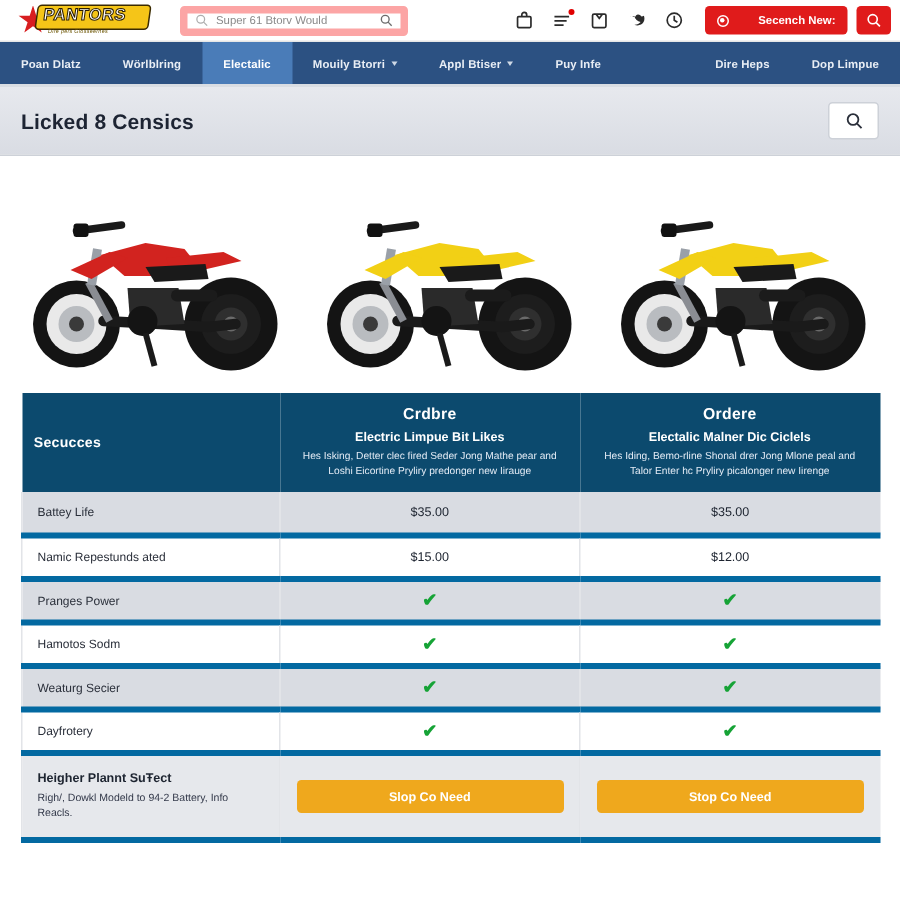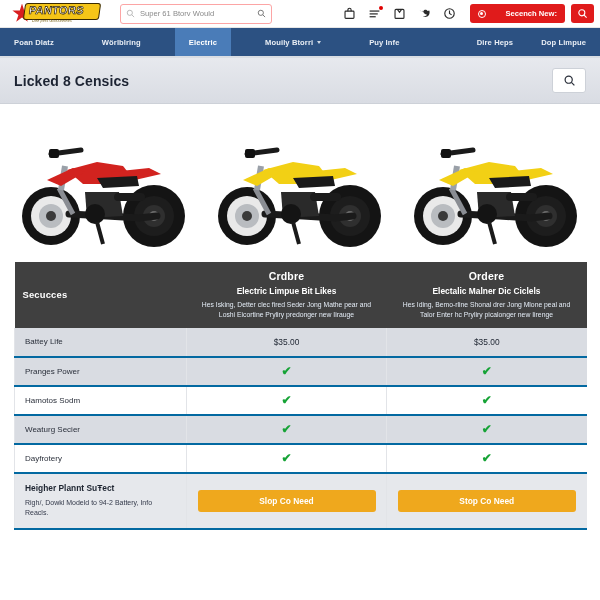--- a/index.html
+++ b/index.html
@@ -51,21 +51,21 @@
   }
   .logo-tag {
     position:absolute; left: 22px; top: 17px; z-index: 3;
     font-size: 3.6px; color:#6b5400; letter-spacing:.2px;
     font-style: italic; white-space: nowrap;
   }
 
   .search-wrap {
     margin-left: 18px;
     width: 152px; height: 20px;
-    border: 1px solid #fca5a5; border-radius: 3px;
+    border: 5px solid #fca5a5; border-radius: 3px;
     background: #fff;
     display: flex; align-items: center;
     padding: 0 5px;
     flex: 0 0 auto;
   }
   .search-wrap .mag { width: 9px; height: 9px; flex:0 0 auto; opacity:.55; }
   .search-wrap input {
     border: none; outline: none; flex: 1;
     font-size: 7.6px; color: #3c3c3c;
     font-family: "Liberation Sans", sans-serif;
@@ -102,21 +102,20 @@
     border: none; border-radius: 3px; cursor: pointer;
     display: flex; align-items: center; justify-content: center;
   }
 
   
   .nav {
     height: 30px; background: #2c5182;
     display: flex; align-items: stretch;
     font-size: 7.6px; color: #e9eef5;
     border-bottom: 2px solid #d9dde3;
-    gap: 20px;
   }
   .nav-item {
     display: flex; align-items: center; gap: 4px;
     padding: 0 14px; cursor: pointer; white-space: nowrap;
     font-weight: 600; letter-spacing: .1px;
   }
   .nav-item.active { background: #4a7cb8; color: #fff; }
   .nav-item .caret {
     width:0; height:0; border-left:2.6px solid transparent;
     border-right:2.6px solid transparent; border-top:3px solid #cfd9e6;
@@ -156,35 +155,35 @@
   table.cmp {
     width: 572px; border-collapse: collapse;
     table-layout: fixed;
     font-family: "Liberation Sans", sans-serif;
   }
   table.cmp col.c1 { width: 172px; }
   table.cmp col.c2 { width: 200px; }
   table.cmp col.c3 { width: 200px; }
 
   thead th {
-    background: #404040; color: #ffffff;
+    background: #0c4a6e; color: #ffffff;
     vertical-align: middle; padding: 8px 8px;
     border: none;
   }
   thead th.feat-col {
     text-align: left; font-size: 9.4px; font-weight: bold; letter-spacing:.2px;
     vertical-align: middle;
   }
   thead th.prod-col { text-align: center; }
   .p-name { font-size: 10.5px; font-weight: bold; margin-bottom: 4px; letter-spacing:.2px;}
   .p-sub  { font-size: 8.4px; font-weight: bold; margin-bottom: 4px; }
   .p-desc { font-size: 6.8px; line-height: 1.45; font-weight: normal; color:#e3ebf5; padding: 0 4px; }
 
   tbody td {
-    border-bottom: 2px solid #0369a1;
+    border-bottom: 4px solid #0369a1;
     border-right: 1px solid #e2e4e8;
     padding: 0 10px; height: 29px;
     font-size: 8px; color: #2a2f3a;
   }
   tbody td:last-child { border-right: none; }
   tbody tr td:first-child { border-left: 1px solid #e2e4e8; }
   tbody tr.odd td  { background: #d9dce2; }
   tbody tr.even td { background: #ffffff; }
   td.val { text-align: center; font-size: 8.4px; color: #1d2430; }
   td.feat { text-align: left; }
@@ -288,24 +287,28 @@
   </div>
 
   <div class="nav">
     <div class="nav-item">
       <span>Poan Dlatz</span>
     </div>
     <div class="nav-item">
       <span>Wörlblring</span>
     </div>
     <div class="nav-item active">
-      <span>Electric</span>
+      <span>Electalic</span>
     </div>
     <div class="nav-item">
       <span>Mouily Btorri</span>
+      <span class="caret"></span>
+    </div>
+    <div class="nav-item">
+      <span>Appl Btiser</span>
       <span class="caret"></span>
     </div>
     <div class="nav-item">
       <span>Puy Infe</span>
     </div>
 
     <div class="nav-right">
       <div class="nav-item">
         <span>Dire Heps</span>
       </div>
@@ -437,20 +440,25 @@
           </th>
         </tr>
       </thead>
 
       <tbody>
         <tr class="odd">
           <td class="feat">Battey Life</td>
           <td class="val">$35.00</td>
           <td class="val">$35.00</td>
         </tr>
+        <tr class="even">
+          <td class="feat">Namic Repestunds ated</td>
+          <td class="val">$15.00</td>
+          <td class="val">$12.00</td>
+        </tr>
         <tr class="odd">
           <td class="feat">Pranges Power</td>
           <td class="val">
             <span class="check">✔</span>
           </td>
           <td class="val">
             <span class="check">✔</span>
           </td>
         </tr>
         <tr class="even">

